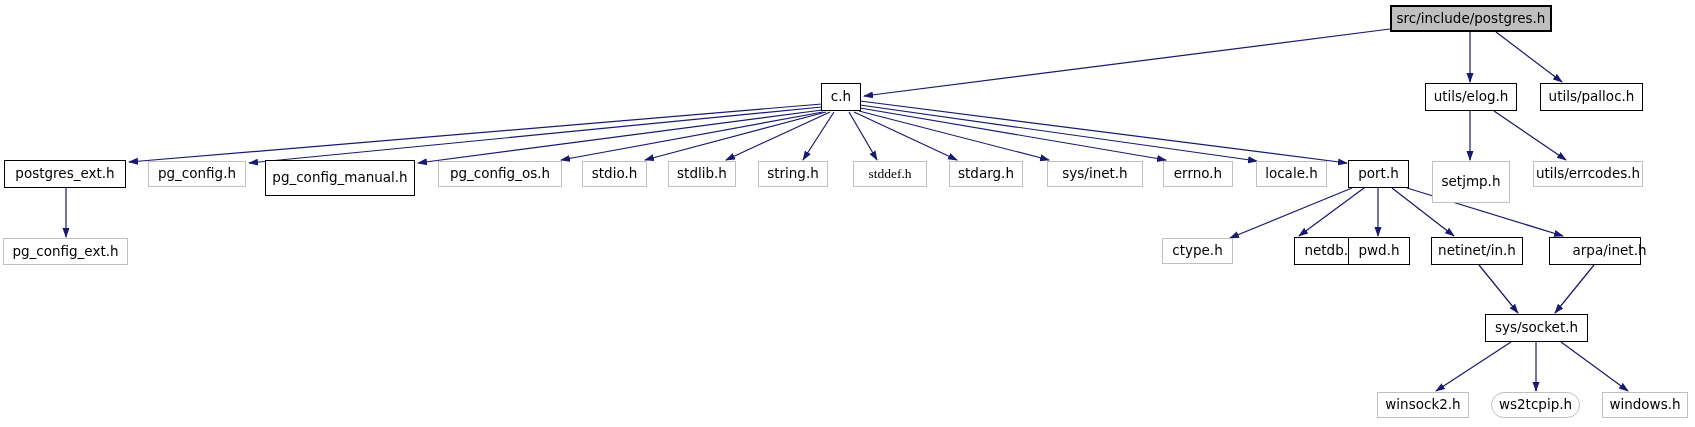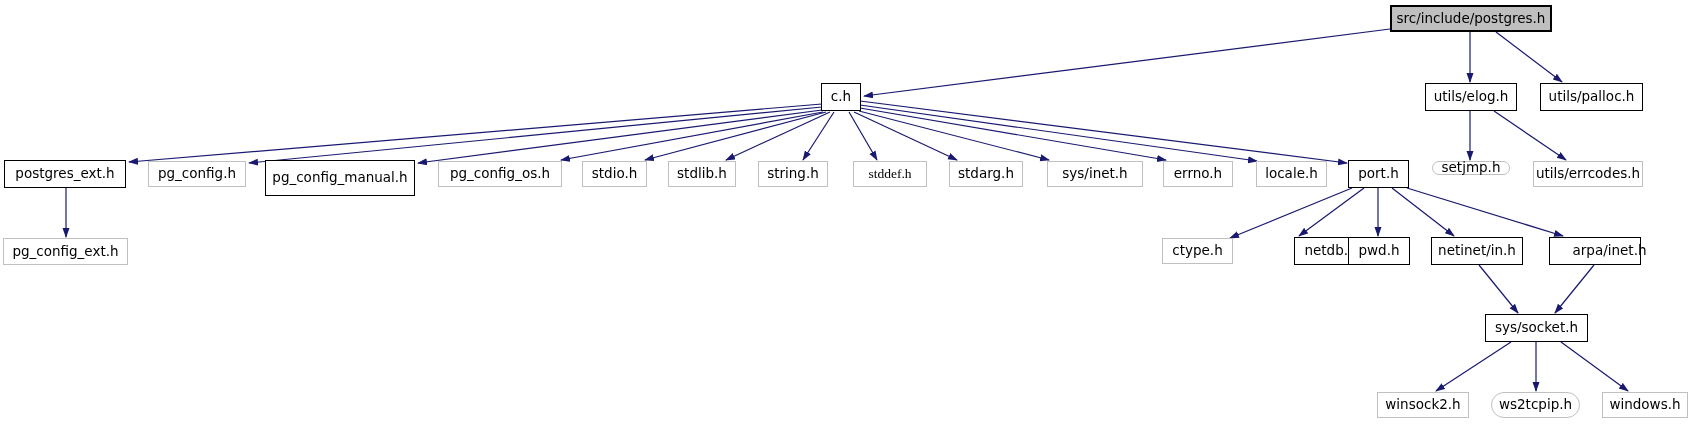--- a/index.html
+++ b/index.html
@@ -139,21 +139,21 @@
       </div>
       <div class="node plain" style="left: 1163px; top: 161px; width: 70px; height: 26px;">
         <span class="node-label">errno.h</span>
       </div>
       <div class="node plain" style="left: 1256px; top: 161px; width: 71px; height: 26px;">
         <span class="node-label">locale.h</span>
       </div>
       <div class="node link" style="left: 1348px; top: 160px; width: 61px; height: 28px;">
         <span class="node-label">port.h</span>
       </div>
-      <div class="node plain" style="left: 1432px; top: 161px; width: 78px; height: 14px; border-radius: 11px;">
+      <div class="node plain" style="left: 1432px; top: 161px; width: 78px; height: 42px;">
         <span class="node-label">setjmp.h</span>
       </div>
       <div class="node plain" style="left: 1533px; top: 161px; width: 110px; height: 26px;">
         <span class="node-label">utils/errcodes.h</span>
       </div>
       <div class="node plain" style="left: 3px; top: 238px; width: 125px; height: 27px;">
         <span class="node-label">pg_config_ext.h</span>
       </div>
       <div class="node plain" style="left: 1162px; top: 238px; width: 71px; height: 26px;">
         <span class="node-label">ctype.h</span>

